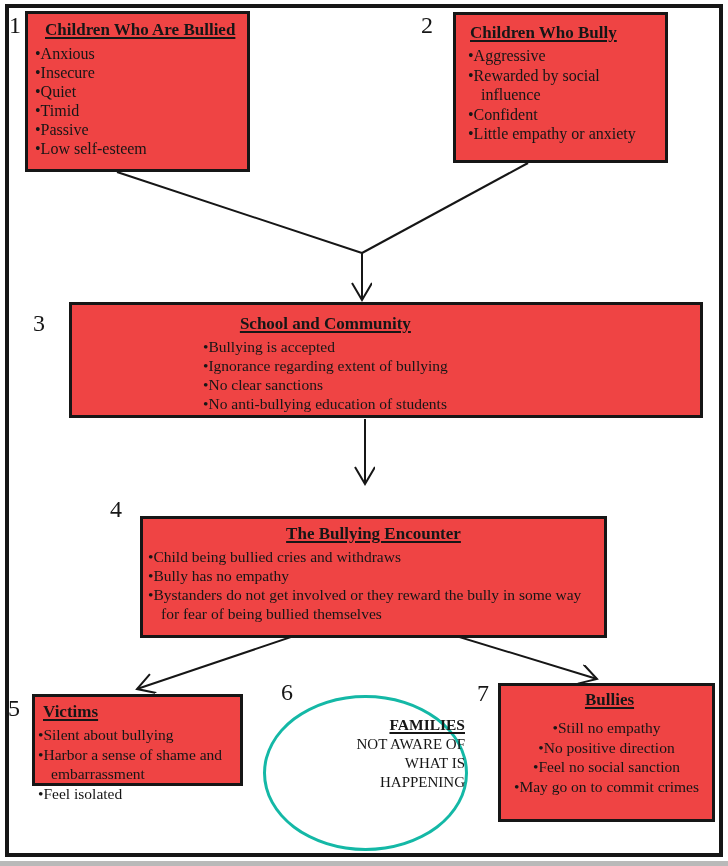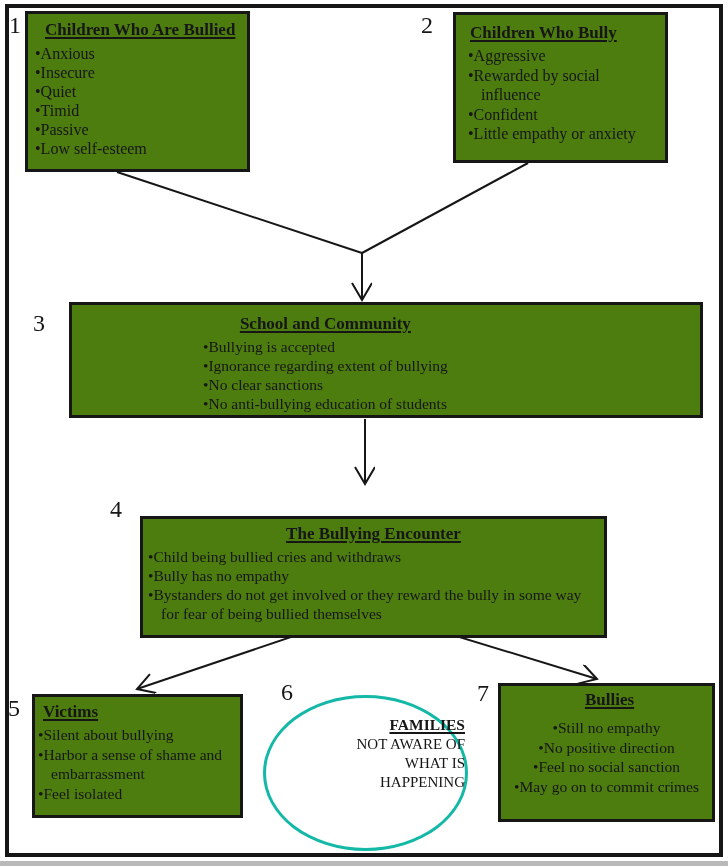--- a/index.html
+++ b/index.html
@@ -17,21 +17,21 @@
   }
   .scan-edge {
     position:absolute; left:0; bottom:0; width:728px; height:5px;
     background:#b9b9b9;
   }
 
   svg.connectors { position:absolute; left:0; top:0; pointer-events:none; }
 
   .node {
     position:absolute; box-sizing:border-box;
-    border:3px solid #161616; background:#4d7c0f;
+    border:3px solid #161616; background:#ef4444;
   }
   .node-title {
     font-weight:bold; font-size:17px; line-height:22px;
     text-decoration:underline; text-decoration-thickness:1.5px; text-underline-offset:2px;
     white-space:nowrap;
   }
   ul.bullets, ul.plain { list-style:none; margin:0; padding:0; }
   ul.bullets li { padding-left:13px; text-indent:-13px; }
   ul.bullets li::before { content:"\2022 "; }
 
@@ -44,21 +44,21 @@
   #box2 { left:453px; top:12px; width:215px; height:151px; font-size:16px; line-height:19.5px; padding:7px 4px 0 12px; }
   #box2 .node-title { margin-left:2px; margin-bottom:2px; }
   
   #box3 { left:69px; top:302px; width:634px; height:116px; font-size:15.5px; line-height:19px; padding:8px 0 0 0; }
   #box3 .inner { display:inline-block; margin-left:131px; }
   #box3 .node-title { text-align:center; margin-bottom:2px; }
   
   #box4 { left:140px; top:488px; width:467px; height:122px; font-size:15.5px; line-height:19px; padding:4px 5px 0 5px;margin-top:28px; }
   #box4 .node-title { text-align:center; margin-bottom:2px; white-space:normal; }
   
-  #box5 { left:32px; top:694px; width:211px; height:124px; font-size:15.5px; line-height:19.5px; padding:4px 2px 0 3px; }
+  #box5 { left:32px; top:694px; width:211px; height:92px; font-size:15.5px; line-height:19.5px; padding:4px 2px 0 3px; }
   #box5 .node-title { margin-left:5px; margin-bottom:2px; }
   
   #ellipse6 {
     position:absolute; left:263px; top:695px; width:205px; height:156px;
     border:3px solid #14b8a6; border-radius:50%; box-sizing:border-box;
     background:#ffffff; text-align:right;
     font-size:15px; line-height:19px; padding-top:17px;
   }
   #ellipse6 .node-title { font-size:15.5px; line-height:20px; }
   

